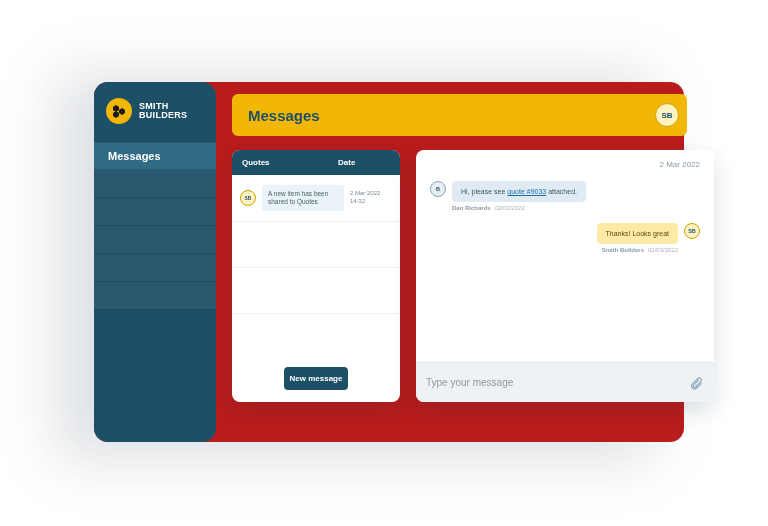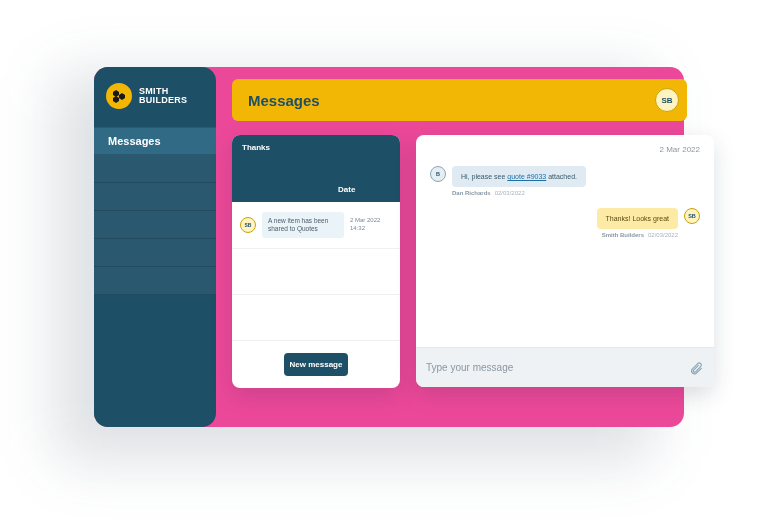--- a/index.html
+++ b/index.html
@@ -21,24 +21,24 @@
     top: 72px;
     width: 600px;
     height: 390px;
     border-radius: 18px;
     background: rgba(40,60,80,0.15);
     filter: blur(28px);
   }
   .app {
     position: absolute;
     left: 94px;
-    top: 67px;
+    top: 82px;
     width: 590px;
     height: 360px;
-    background: #ec4899;
+    background: #b91c1c;
     border-radius: 14px;
     display: flex;
     overflow: visible;
   }
 
   
   .sidebar {
     width: 122px;
     height: 100%;
     background: #1d4f66;
@@ -139,21 +139,21 @@
   }
   .topics-head {
     background:#1d4f66;
     color:#fff;
     display:flex;
     font-size:8px;
     font-weight:600;
     padding:8px 10px;
   }
   .topics-head .col-topics { flex:1; }
-  .topics-head .col-date { width:52px; text-align:left;margin-top:42px; }
+  .topics-head .col-date { width:52px; text-align:left; }
   .topics-body { flex:1; }
   .topic-row {
     display:flex;
     align-items:center;
     gap:6px;
     padding:10px 8px;
     border-bottom:1px solid #eef1f3;
     font-size:6.5px;
     color:#4a5b68;
   }
@@ -335,21 +335,21 @@
     <main class="main">
       <div class="header">
         <div class="header-title">Messages</div>
         <div class="header-avatar">SB</div>
       </div>
 
       <div class="content">
 
         <section class="topics-card">
           <div class="topics-head">
-            <div class="col-topics">Thanks</div>
+            <div class="col-topics">Quotes</div>
             <div class="col-date">Date</div>
           </div>
           <div class="topics-body">
             <div class="topic-row">
               <div class="mini-avatar">SB</div>
               <div class="topic-text">A new item has been shared to Quotes</div>
               <div class="topic-date">
                 <div>2 Mar 2022</div>
                 <div>14:32</div>
               </div>

